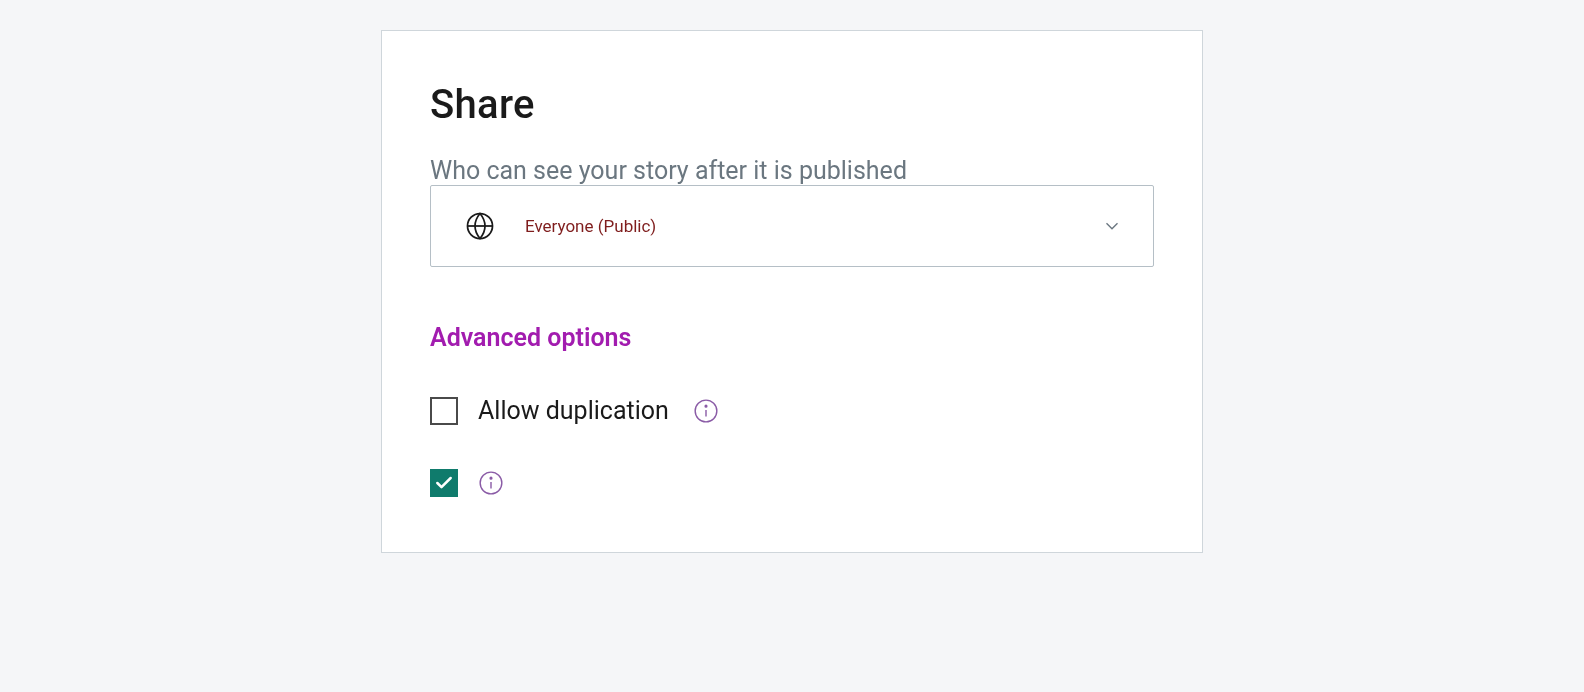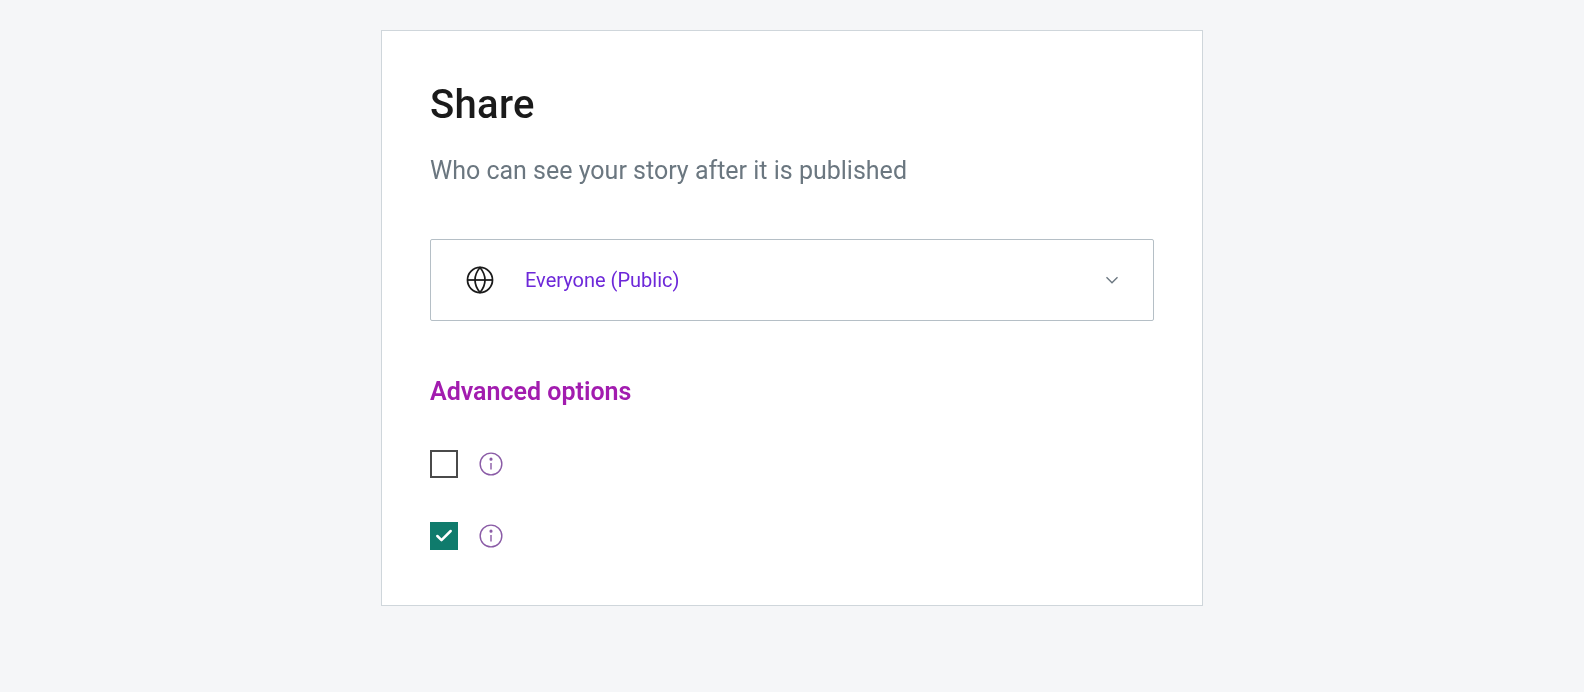--- a/index.html
+++ b/index.html
@@ -34,41 +34,40 @@
       font-size: 40px;
       font-weight: 500;
       color: #1a1a1a;
       margin-bottom: 28px;
       letter-spacing: 0.3px;
     }
     .subtitle {
       font-size: 25px;
       font-weight: 400;
       color: #6b7780;
-      margin-bottom: 54px;
     }
     .dropdown {
       border: 1px solid #b5bfc6;
       border-radius: 2px;
       height: 82px;
       display: flex;
       align-items: center;
       padding: 0 30px 0 34px;
       cursor: pointer;
       margin-bottom: 56px;
     }
     .dropdown .globe {
       width: 30px;
       height: 30px;
       flex-shrink: 0;
       margin-right: 30px;
     }
     .dropdown-label {
-      font-size: 20px;
-      color: #6d28d9;
+      font-size: 17px;
+      color: #7f1d1d;
       flex: 1;
     }
     .dropdown .chevron {
       width: 22px;
       height: 22px;
       flex-shrink: 0;
     }
     .section-heading {
       font-size: 25px;
       font-weight: 600;
@@ -143,20 +142,21 @@
         </svg>
       </span>
     </div>
 
     <h2 class="section-heading">Advanced options</h2>
 
     <div class="checkbox-row">
       <span class="checkbox">
         
       </span>
+      <span class="checkbox-label">Allow duplication</span>
       <span class="info-icon">
         <svg viewBox="0 0 24 24" fill="none" stroke="#8a5ba6" stroke-width="1.3">
           <circle cx="12" cy="12" r="10"></circle>
           <line x1="12" y1="11" x2="12" y2="17"></line>
           <circle cx="12" cy="7.5" r="0.8" fill="#8a5ba6"></circle>
         </svg>
       </span>
     </div>
 
     <div class="checkbox-row">

